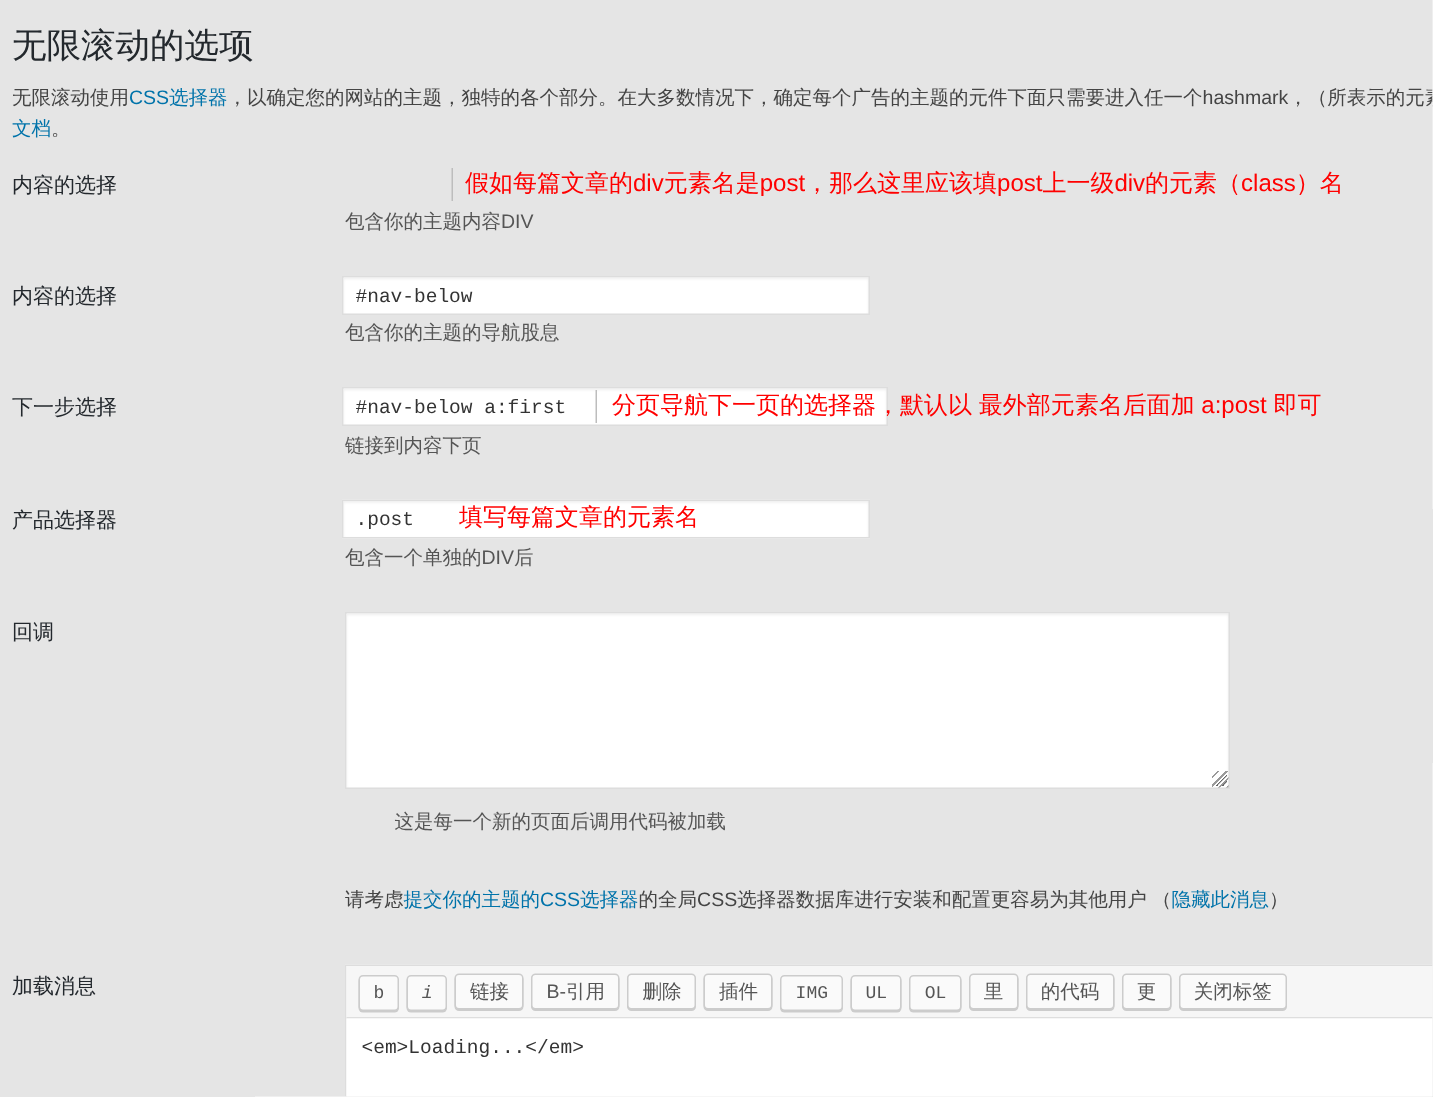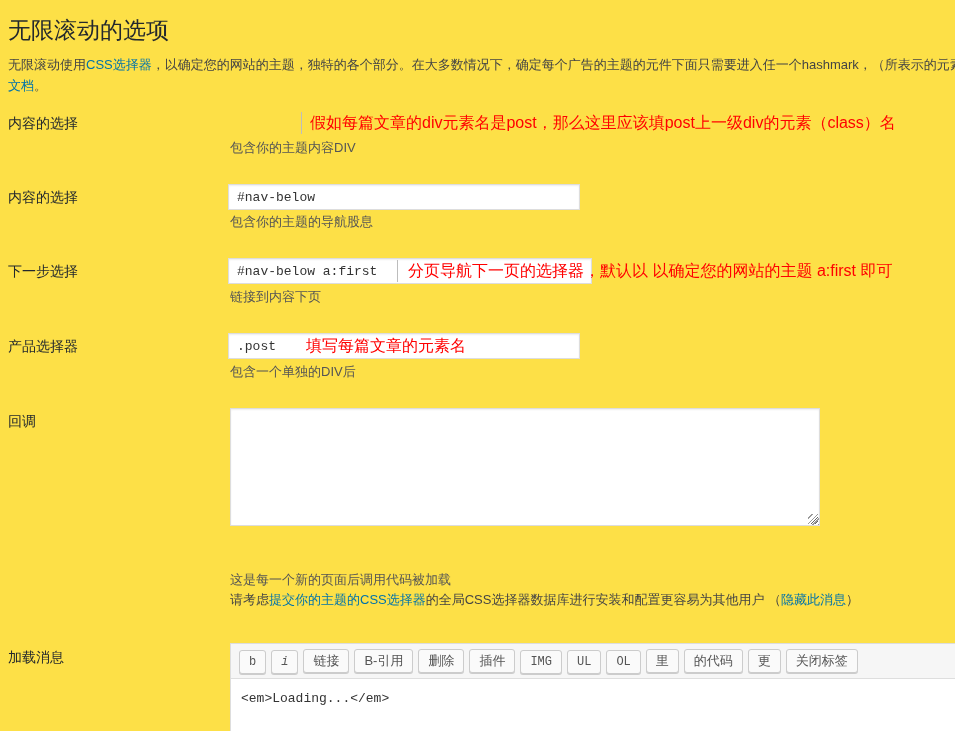--- a/index.html
+++ b/index.html
@@ -1,17 +1,17 @@
 <!DOCTYPE html>
 <html><head>
 <meta charset="utf-8">
 <style>
   html,body{margin:0;padding:0;}
   body{font-family:"Liberation Sans",sans-serif;}
-  #page{position:relative;width:955px;height:731px;background:#fde047;overflow:hidden;color:#444;}
+  #page{position:relative;width:955px;height:731px;background:#e5e5e5;overflow:hidden;color:#444;}
 
   .abs{position:absolute;}
   .nowrap{white-space:nowrap;}
 
   #page-title{left:8px;top:16px;font-size:23px;font-weight:400;color:#23282d;line-height:29px;}
   .intro-line{left:8px;font-size:13px;color:#444;line-height:20px;}
   #intro-line1{top:55px;}
   #intro-line2{top:76px;}
   a.wp-link{color:#0073aa;cursor:pointer;}
 
@@ -79,32 +79,32 @@
   <div class="abs annotation" style="left:310px;top:113px;">假如每篇文章的div元素名是post，那么这里应该填post上一级div的元素（class）名</div>
   <div class="abs help-text nowrap" style="top:140px;">包含你的主题内容DIV</div>
 
   <div class="abs field-label nowrap" style="top:188px;">内容的选择</div>
   <input class="selector-input" style="top: 184px; width: 352px;" type="text" value="#nav-below">
   <div class="abs help-text nowrap" style="top:214px;">包含你的主题的导航股息</div>
 
   <div class="abs field-label nowrap" style="top:262px;">下一步选择</div>
   <input class="selector-input" style="top: 258px; width: 364px;" type="text" value="#nav-below a:first">
   <div class="abs caret-line" style="left:397px;top:260px;height:22px;"></div>
-  <div class="abs annotation" style="left:408px;top:261px;">分页导航下一页的选择器，默认以 以确定您的网站的主题 a:first 即可</div>
+  <div class="abs annotation" style="left:408px;top:261px;">分页导航下一页的选择器，默认以 最外部元素名后面加 a:post 即可</div>
   <div class="abs help-text nowrap" style="top:289px;">链接到内容下页</div>
 
   <div class="abs field-label nowrap" style="top:337px;">产品选择器</div>
   <input class="selector-input" style="top: 333px; width: 352px;" type="text" value=".post">
   <div class="abs annotation" style="left:306px;top:336px;">填写每篇文章的元素名</div>
   <div class="abs help-text nowrap" style="top:364px;">包含一个单独的DIV后</div>
 
   <div class="abs field-label nowrap" style="top:412px;">回调</div>
   <textarea id="callback-textarea" style=""></textarea>
   <div id="callback-resize-grip" class="abs"></div>
-  <div class="abs help-text nowrap" style="top:572px;">这是每一个新的页面后调用代码被加载</div>
+  <div class="abs help-text nowrap" style="top:540px;margin-left:33px;">这是每一个新的页面后调用代码被加载</div>
 
   <div id="notice-line" class="abs nowrap">
     <span>请考虑</span><a class="wp-link">提交你的主题的CSS选择器</a><span>的全局CSS选择器数据库进行安装和配置更容易为其他用户 （</span><a class="wp-link">隐藏此消息</a><span>）</span>
   </div>
 
   <div class="abs field-label nowrap" style="top:648px;">加载消息</div>
   <div id="editor-container" class="abs">
     <div id="quicktags-toolbar"><button class="qt-btn mono">b</button><button class="qt-btn mono italic">i</button><button class="qt-btn">链接</button><button class="qt-btn">B-引用</button><button class="qt-btn">删除</button><button class="qt-btn">插件</button><button class="qt-btn mono">IMG</button><button class="qt-btn mono">UL</button><button class="qt-btn mono">OL</button><button class="qt-btn">里</button><button class="qt-btn">的代码</button><button class="qt-btn">更</button><button class="qt-btn">关闭标签</button></div>
     <textarea id="loading-editor" style="">&lt;em&gt;Loading...&lt;/em&gt;</textarea>
   </div>

